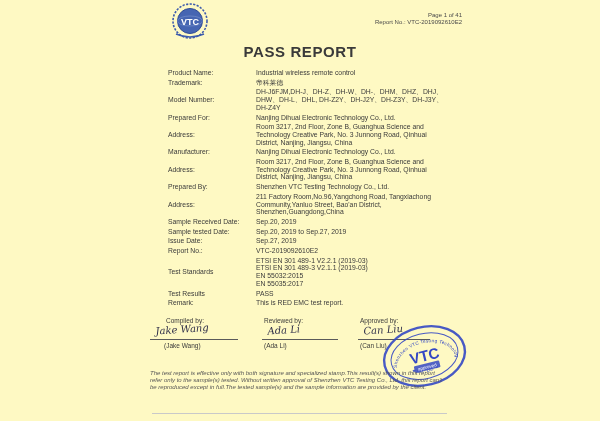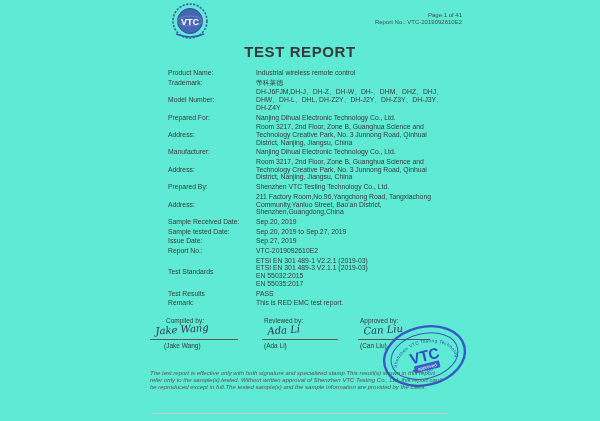--- a/index.html
+++ b/index.html
@@ -1,20 +1,20 @@
 <!DOCTYPE html>
 <html><head>
 <meta charset="utf-8">
 <style>
   * { margin: 0; padding: 0; box-sizing: border-box; }
   html,body { background:#ffffff; }
   .page {
     position: relative;
     width: 600px; height: 421px;
-    background: #5eead4;
+    background: #fef9c3;
     font-family: "Liberation Sans", sans-serif;
     color: #3a3a3a;
     overflow: hidden;
   }
   .logo { position: absolute; left: 168px; top: 2px; }
   .header-right {
     position: absolute; right: 138px; top: 12px;
     text-align: right; font-size: 6px; line-height: 7px; color: #4a4a4a;
   }
   .report-title {
@@ -78,21 +78,21 @@
       <ellipse cx="22" cy="19" rx="12.5" ry="5" fill="none" stroke="#7f97cf" stroke-width="0.6"></ellipse>
       <text x="22" y="22.5" text-anchor="middle" font-family="Liberation Sans, sans-serif" font-size="9" font-weight="bold" fill="#ffffff">VTC</text>
     </svg>
   </div>
 
   <div class="header-right">
     <div>Page 1 of 41</div>
     <div>Report No.: VTC-2019092610E2</div>
   </div>
 
-  <div class="report-title">TEST REPORT</div>
+  <div class="report-title">PASS REPORT</div>
 
   <div class="fields">
     <div class="field-row">
       <div class="field-label">Product Name:</div>
       <div class="field-value">Industrial wireless remote control</div>
     </div>
     <div class="field-row">
       <div class="field-label">Trademark:</div>
       <div class="field-value">帝科莱德</div>
     </div>

